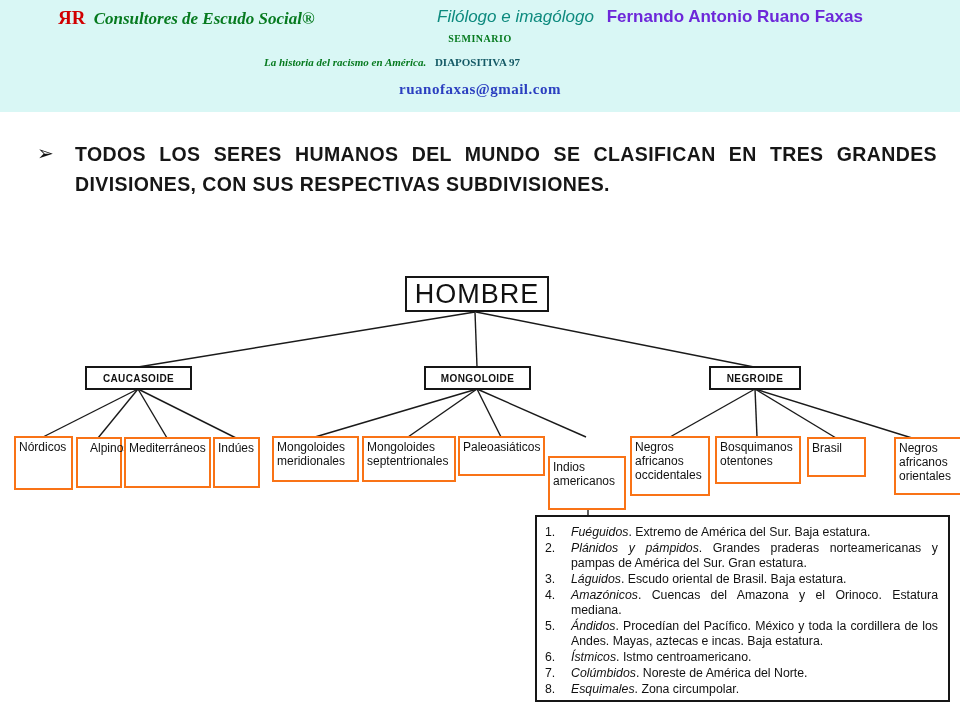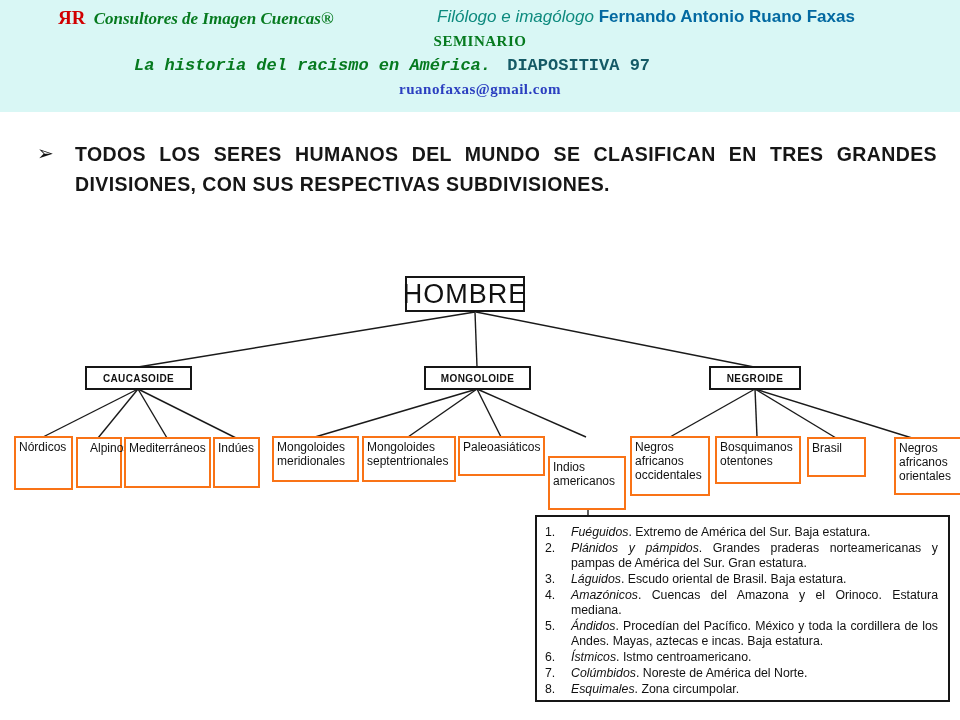--- a/index.html
+++ b/index.html
@@ -11,65 +11,65 @@
   
   .header-band{
     position:absolute;left:0;top:0;width:960px;height:112px;
     background:#d9f7f5;
   }
   .brand{position:absolute;left:58px;top:7px;font-family:"Liberation Serif",serif;font-size:17px;white-space:nowrap;}
   .brand .prefix{color:#d10000;font-weight:bold;font-size:19px;}
   .brand .name{color:#067a1f;font-style:italic;font-weight:bold;margin-left:4px;}
   .role-line{position:absolute;left:408px;top:7px;font-size:17px;white-space:nowrap;}
   .role-line .role{color:#0d8a7e;font-weight:normal;font-style:italic;margin-left:29px;}
-  .role-line .author{color:#0369a1;font-weight:bold;}
+  .role-line .author{color:#6d28d9;font-weight:bold;margin-left:8px;}
   .seminar-line{position:absolute;left:0;top:33px;width:960px;text-align:center;
-    font-family:"Liberation Serif",serif;font-weight:bold;font-size:15px;color:#067a1f;letter-spacing:.5px;}
+    font-family:"Liberation Serif",serif;font-weight:bold;font-size:10px;color:#067a1f;letter-spacing:.5px;}
   .title-line{position:absolute;left:0;top:56px;width:784px;text-align:center;
-    font-family:Liberation Mono, monospace;font-weight:bold;font-size:17px;}
+    font-family:Liberation Serif, serif;font-weight:bold;font-size:11px;}
   .title-line .sem-title{color:#067a1f;font-style:italic;}
   .title-line .slide-label{color:#155a66;margin-left:6px;}
   .email-line{position:absolute;left:0;top:81px;width:960px;text-align:center;
     font-family:"Liberation Serif",serif;font-weight:bold;font-size:15px;color:#2b3fc0;letter-spacing:.5px;}
   
   .bullet-marker{position:absolute;left:37px;top:141px;font-size:20px;color:#111;}
   .bullet-text{
     position:absolute;left:75px;top:139px;width:862px;
     font-size:19.5px;font-weight:bold;color:#161616;line-height:1.55;
     text-align:justify;letter-spacing:.4px;
   }
   
   .connectors{position:absolute;left:0;top:0;width:960px;height:720px;}
   .connectors line{stroke:#1a1a1a;stroke-width:1.4;}
   .node{
     position:absolute;background:#fff;border:2px solid #161616;color:#111;
     display:flex;align-items:center;justify-content:center;text-align:center;
   }
-  .root-node{left:405px;top:276px;width:120px;height:36px;font-size:27px;letter-spacing:1px;font-weight:500;}
+  .root-node{left:405px;top:276px;width:144px;height:36px;font-size:27px;letter-spacing:1px;font-weight:500;}
   .division-node{height:24px;font-size:10px;font-weight:bold;letter-spacing:.4px;}
   .leaf{
     position:absolute;background:#fff;border:2px solid #f97316;color:#111;
     font-size:12px;line-height:1.15;padding:3px 3px;text-align:left;
   }
   .detail-box{
     position:absolute;left:535px;top:515px;width:415px;height:187px;
     background:#fff;border:2px solid #161616;padding:8px 10px 6px 8px;
   }
   .detail-item{display:flex;font-size:12.3px;line-height:1.22;color:#111;margin-bottom:1px;}
   .detail-item .num{width:26px;flex:0 0 26px;}
   .detail-item .txt{flex:1;text-align:justify;}
   .detail-item .term{font-style:italic;}
 </style>
 </head>
 <body>
 
 <div class="header-band">
   <div class="brand">
     <span class="prefix">ЯR</span>
-    <span class="name">Consultores de Imagen Cuencas®</span>
+    <span class="name">Consultores de Escudo Social®</span>
   </div>
   <div class="role-line">
     <span class="role">Filólogo e imagólogo</span>
     <span class="author">Fernando Antonio Ruano Faxas</span>
   </div>
   <div class="seminar-line">SEMINARIO</div>
   <div class="title-line">
     <span class="sem-title">La historia del racismo en América.</span>
     <span class="slide-label">DIAPOSITIVA 97</span>
   </div>

